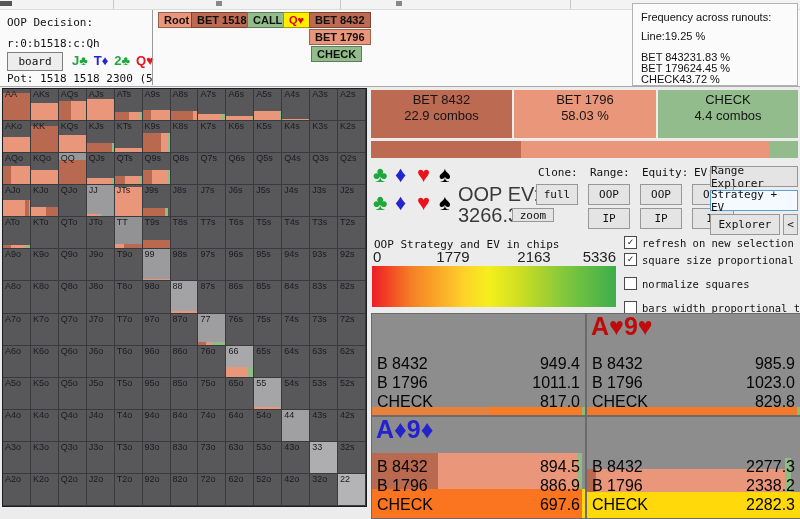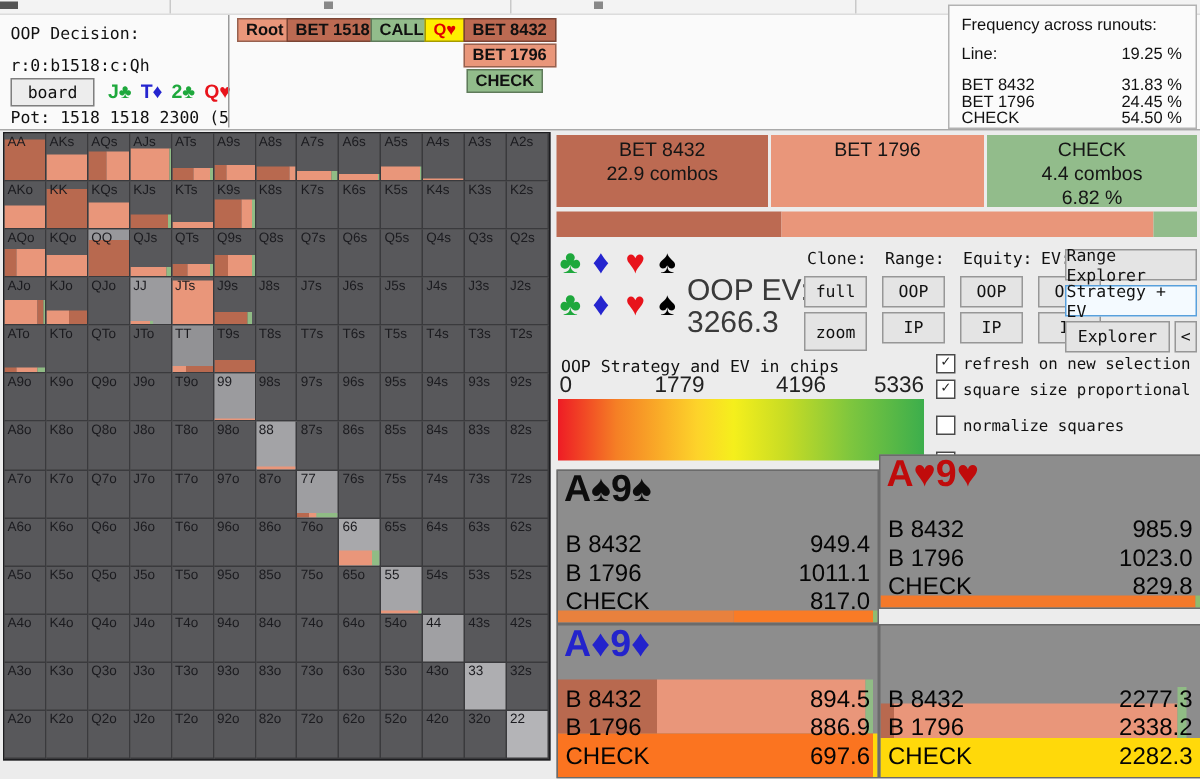--- a/index.html
+++ b/index.html
@@ -26,21 +26,21 @@
   .tree-node{position:absolute;height:14px;line-height:14px;padding:0 5px;font-size:11px;font-weight:bold;
              color:#101010;border:1px solid rgba(0,0,0,.35);white-space:nowrap;}
   .tn-salmon{background:#e9967a;}
   .tn-brick{background:#bc6a52;}
   .tn-green{background:#92bc8b;}
   .tn-card{background:#ffee00;color:#e00000;}
 
   #freq{position:absolute;left:632px;top:3px;width:164px;height:81px;background:#fbfbfb;
         border:1px solid #b2b2b2;font-size:11px;color:#111;}
   #freq-title{position:absolute;left:8px;top:7px;}
-  .freq-row{position:absolute;left:8px;right:9px;display:flex;justify-content:space-between;}
+  .freq-row{position:absolute;left:8px;right:9px;display:flex;justify-content:flex-start;}
 
   
   #grid{position:absolute;left:2px;top:88px;width:363px;height:417px;display:grid;
         grid-template-columns:repeat(13,1fr);grid-template-rows:repeat(13,1fr);
         border:1px solid #1d1d20;background:#58585b;}
   .cell{position:relative;background:#58585b;border-right:1px solid #3a3a3d;border-bottom:1px solid #3a3a3d;overflow:hidden;}
   .cell .lb{position:absolute;top:0;left:2px;font-size:9px;color:#1b1b1f;z-index:2;}
   .cell .fl{position:absolute;left:0;bottom:0;width:100%;display:flex;z-index:1;}
   .cell .fl span{height:100%;display:block;}
 
@@ -119,21 +119,21 @@
           <div class="freq-row" style="top: 47px;">
             <span>BET 8432</span>
             <span>31.83 %</span>
           </div>
           <div class="freq-row" style="top: 58px;">
             <span>BET 1796</span>
             <span>24.45 %</span>
           </div>
           <div class="freq-row" style="top: 69px;">
             <span>CHECK</span>
-            <span>54.50 %</span>
+            <span>43.72 %</span>
           </div>
         </div>
     </div>
   </div>
 
   <div id="grid">
       <div class="cell">
         <span class="lb">AA</span>
         <span class="fl" style="height: 88%;">
           <span style="width: 100%; background: rgb(184, 105, 79);"></span>
@@ -780,41 +780,41 @@
       </div>
     </div>
 
   <div id="action-headers">
       <div class="hdr" style="left: 371px; width: 141px; background: rgb(188, 106, 82);">
         <div>BET 8432</div>
         <div>22.9 combos</div>
       </div>
       <div class="hdr" style="left: 514px; width: 142px; background: rgb(233, 150, 122);">
         <div>BET 1796</div>
+        <div>58.03 %</div>
       </div>
       <div class="hdr" style="left: 658px; width: 140px; background: rgb(146, 188, 139);">
         <div>CHECK</div>
         <div>4.4 combos</div>
-        <div>6.82 %</div>
       </div>
     </div>
   <div id="sbar">
       <div style="width: 35.15%; background: rgb(188, 106, 82);"></div>
       <div style="width: 58.03%; background: rgb(233, 150, 122);"></div>
       <div style="width: 6.82%; background: rgb(146, 188, 139);"></div>
     </div>
 
   <div class="suit-row" style="top:165px" id="suits-r0"><span class="suit" style="color: rgb(30, 168, 60);">♣</span><span class="suit" style="color: rgb(37, 37, 207);">♦</span><span class="suit" style="color: rgb(232, 19, 27);">♥</span><span class="suit" style="color: rgb(0, 0, 0);">♠</span></div>
   <div class="suit-row" style="top:193px" id="suits-r1"><span class="suit" style="color: rgb(30, 168, 60);">♣</span><span class="suit" style="color: rgb(37, 37, 207);">♦</span><span class="suit" style="color: rgb(232, 19, 27);">♥</span><span class="suit" style="color: rgb(0, 0, 0);">♠</span></div>
   <div class="abs" id="oop-ev-label">OOP EV:</div>
   <div class="abs" id="oop-ev-value">3266.3</div>
   <div id="ctrl-columns">
       <div class="col-label mono" style="left: 538px;">Clone:</div>
       <div class="sm-btn mono" style="left: 536px; top: 184px; width: 42px; height: 21px;">full</div>
-      <div class="sm-btn mono" style="left: 536px; top: 208px; width: 42px; height: 26px;">zoom</div>
+      <div class="sm-btn mono" style="left: 512px; top: 208px; width: 42px; height: 14px;">zoom</div>
       <div class="col-label mono" style="left: 590px;">Range:</div>
       <div class="sm-btn mono" style="left: 588px; top: 184px; width: 42px; height: 21px;">OOP</div>
       <div class="sm-btn mono" style="left: 588px; top: 208px; width: 42px; height: 21px;">IP</div>
       <div class="col-label mono" style="left: 642px;">Equity:</div>
       <div class="sm-btn mono" style="left: 640px; top: 184px; width: 42px; height: 21px;">OOP</div>
       <div class="sm-btn mono" style="left: 640px; top: 208px; width: 42px; height: 21px;">IP</div>
       <div class="col-label mono" style="left: 694px;">EV:</div>
       <div class="sm-btn mono" style="left: 692px; top: 184px; width: 42px; height: 21px;">OOP</div>
       <div class="sm-btn mono" style="left: 692px; top: 208px; width: 42px; height: 21px;">IP</div>
     </div>
@@ -840,45 +840,44 @@
       </div>
       <div class="cb mono" style="left: 624px; top: 301px;">
         <span class="box"></span>
         <span>bars width proportional to weight</span>
       </div>
     </div>
 
   <div id="gticks">
       <div class="gtick" style="top: 248px; left: 373px;">0</div>
       <div class="gtick" style="top: 248px; left: 453px; transform: translateX(-50%);">1779</div>
-      <div class="gtick" style="top: 248px; left: 534px; transform: translateX(-50%);">4196</div>
+      <div class="gtick" style="top: 248px; left: 534px; transform: translateX(-50%);">2163</div>
       <div class="gtick" style="top: 248px; left: 616px; transform: translateX(-100%);">5336</div>
     </div>
   <div id="grad"></div>
 
   <div id="panels">
       <div class="panel" style="left: 371px; top: 313px;">
         <div class="ovl" style="left: 0%; top: 92.5%; width: 55%; height: 7.5%; background: rgb(232, 129, 61);"></div>
         <div class="ovl" style="left: 55%; top: 92.5%; width: 43.5%; height: 7.5%; background: rgb(249, 123, 38);"></div>
         <div class="ovl" style="left: 98.5%; top: 92.5%; width: 1.5%; height: 7.5%; background: rgb(143, 188, 111);"></div>
-        <div class="ttl" style="color: rgb(13, 13, 13);">A♠9♠</div>
         <div class="prow" style="top: 40px;">
           <span>B 8432</span>
           <span>949.4</span>
         </div>
         <div class="prow" style="top: 59px;">
           <span>B 1796</span>
           <span>1011.1</span>
         </div>
         <div class="prow" style="top: 78px;">
           <span>CHECK</span>
           <span>817.0</span>
         </div>
       </div>
-      <div class="panel" style="left: 586px; top: 303px;">
+      <div class="panel" style="left: 586px; top: 313px;">
         <div class="ovl" style="left: 0%; top: 92.5%; width: 98.5%; height: 7.5%; background: rgb(244, 121, 42);"></div>
         <div class="ovl" style="left: 98.5%; top: 92.5%; width: 1.5%; height: 7.5%; background: rgb(143, 188, 111);"></div>
         <div class="ttl" style="color: rgb(192, 11, 11);">A♥9♥</div>
         <div class="prow" style="top: 40px;">
           <span>B 8432</span>
           <span>985.9</span>
         </div>
         <div class="prow" style="top: 59px;">
           <span>B 1796</span>
           <span>1023.0</span>

